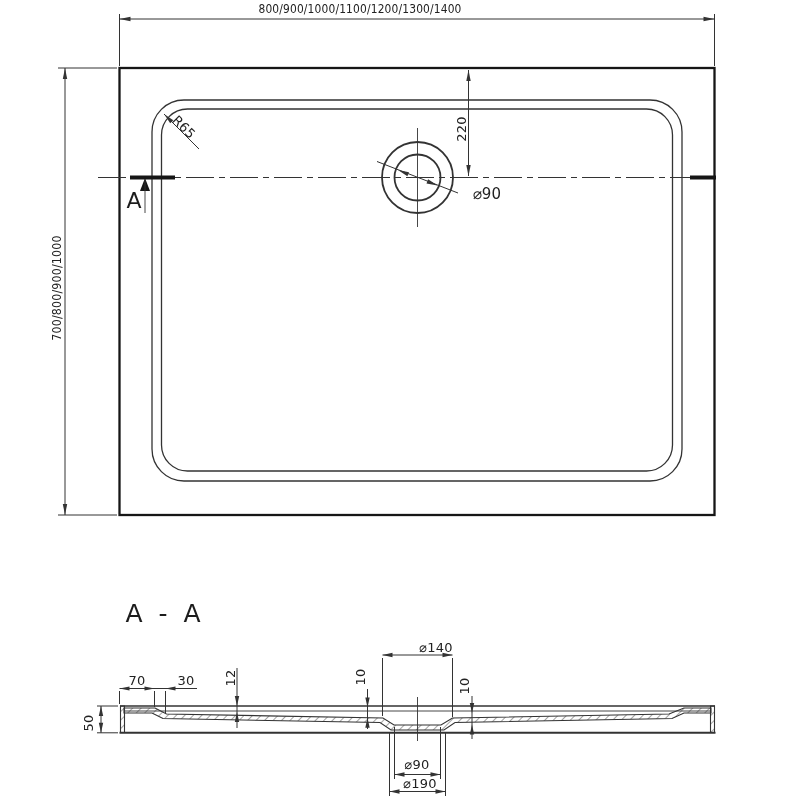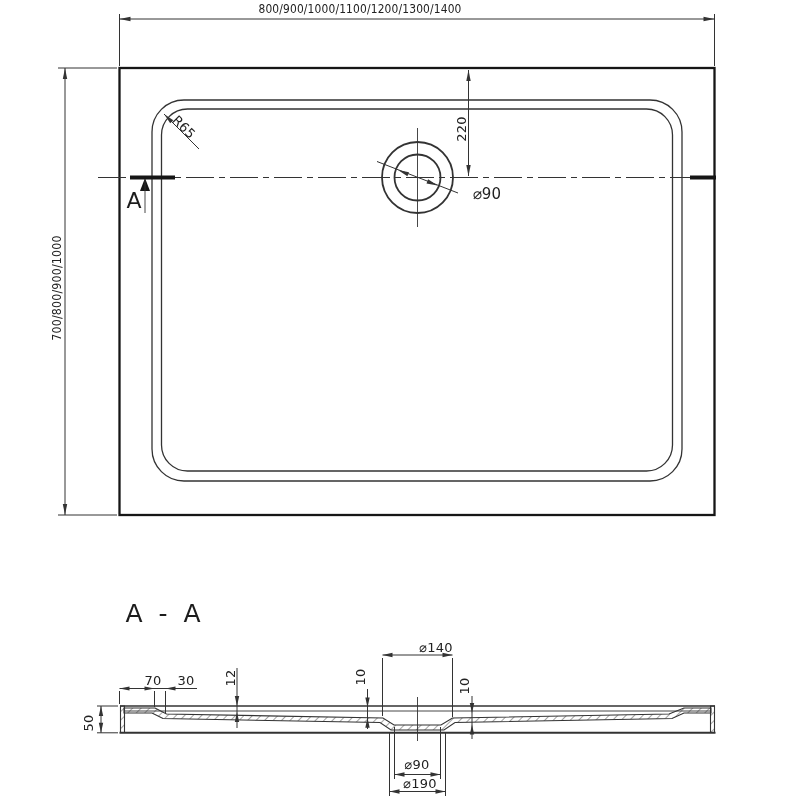--- a/index.html
+++ b/index.html
@@ -164,19 +164,19 @@
 <span class="dim r45" style="left:184px;top:127px;">R65</span>
 <span class="dim" style="left:487px;top:194px;font-size:15px;">⌀90</span>
 <span class="marker" style="left:134px;top:201px;">A</span>
 <span class="marker" style="left:745px;top:196px;">A</span>
 
 <span class="title" style="left:165px;top:613px;">A - A</span>
 <span class="dim" style="left:416px;top:647px;margin-left:20px;">⌀140</span>
 <span class="dim v" style="left:360px;top:677px;">10</span>
 <span class="dim v" style="left:464px;top:686px;">10</span>
 <span class="dim v" style="left:230px;top:678px;">12</span>
-<span class="dim" style="left:153px;top:680px;">70</span>
+<span class="dim" style="left:137px;top:680px;">70</span>
 <span class="dim" style="left:186px;top:680px;">30</span>
 <span class="dim v" style="left:88px;top:723px;">50</span>
 <span class="dim" style="left:417px;top:764px;">⌀90</span>
 <span class="dim" style="left:420px;top:783px;">⌀190</span>
 
 </div>
 
 </body></html>

